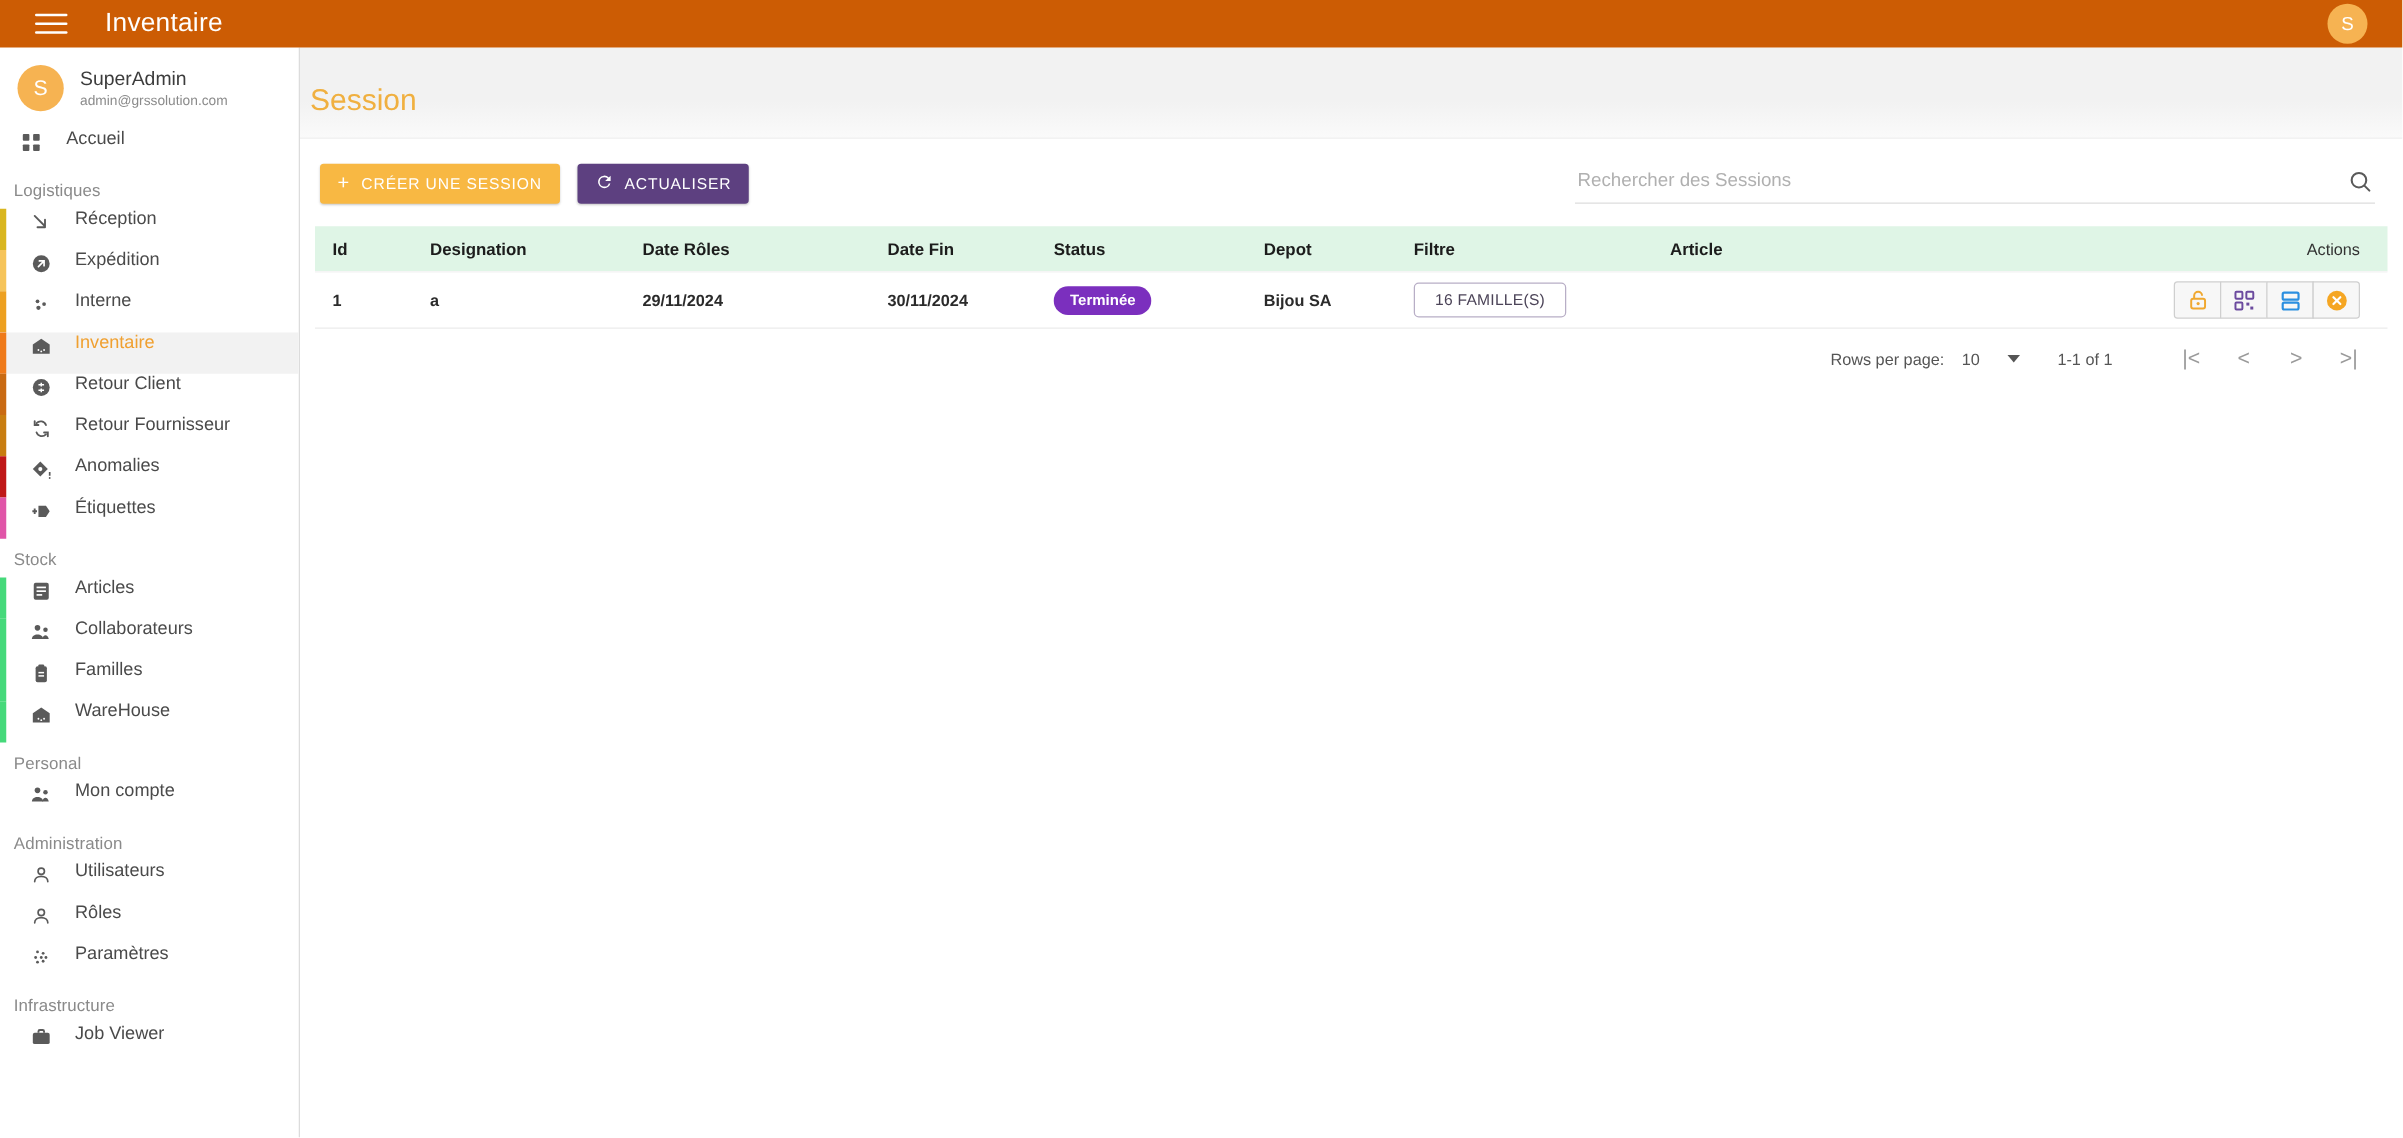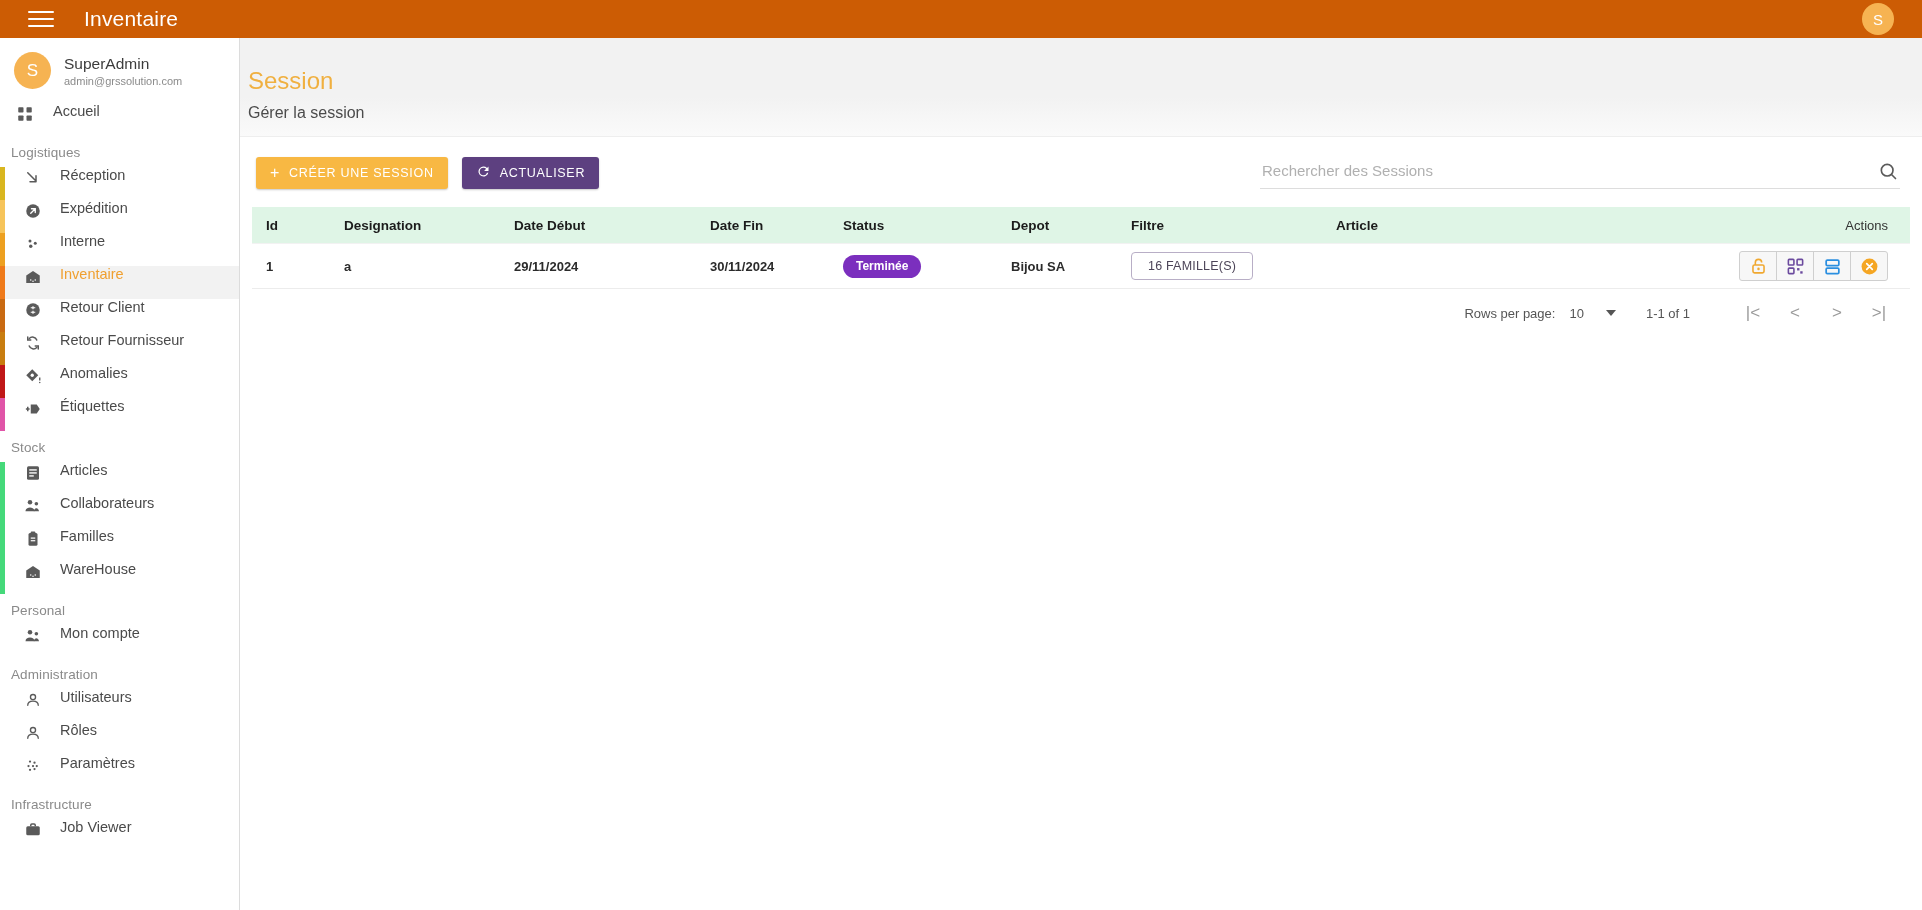--- a/index.html
+++ b/index.html
@@ -387,21 +387,20 @@
             <span class="nav-label">Job Viewer</span>
           </div>
         </div>
     </div>
 
     <div class="main">
 
       <div class="page-head">
         <div class="page-head-inner">
           <div class="page-title">Session</div>
-          <div class="page-sub">Gérer la session</div>
         </div>
       </div>
 
       <div class="toolbar">
         <button class="btn btn-create">
           <span class="plus">+</span>
           <span>CRÉER UNE SESSION</span>
         </button>
         <button class="btn btn-refresh">
           <span>
@@ -420,21 +419,21 @@
                 <line x1="16.2" y1="16.2" x2="21" y2="21" stroke-linecap="round"></line>
               </svg>
           </span>
         </div>
       </div>
 
       <div class="table">
         <div class="t-head">
           <div class="c-id">Id</div>
           <div class="c-desig">Designation</div>
-          <div class="c-deb">Date Début</div>
+          <div class="c-deb">Date Rôles</div>
           <div class="c-fin">Date Fin</div>
           <div class="c-stat">Status</div>
           <div class="c-depot">Depot</div>
           <div class="c-filtre">Filtre</div>
           <div class="c-art">Article</div>
           <div class="c-act">Actions</div>
         </div>
         <div id="table-body">
             <div class="t-row">
               <div class="c-id">1</div>

